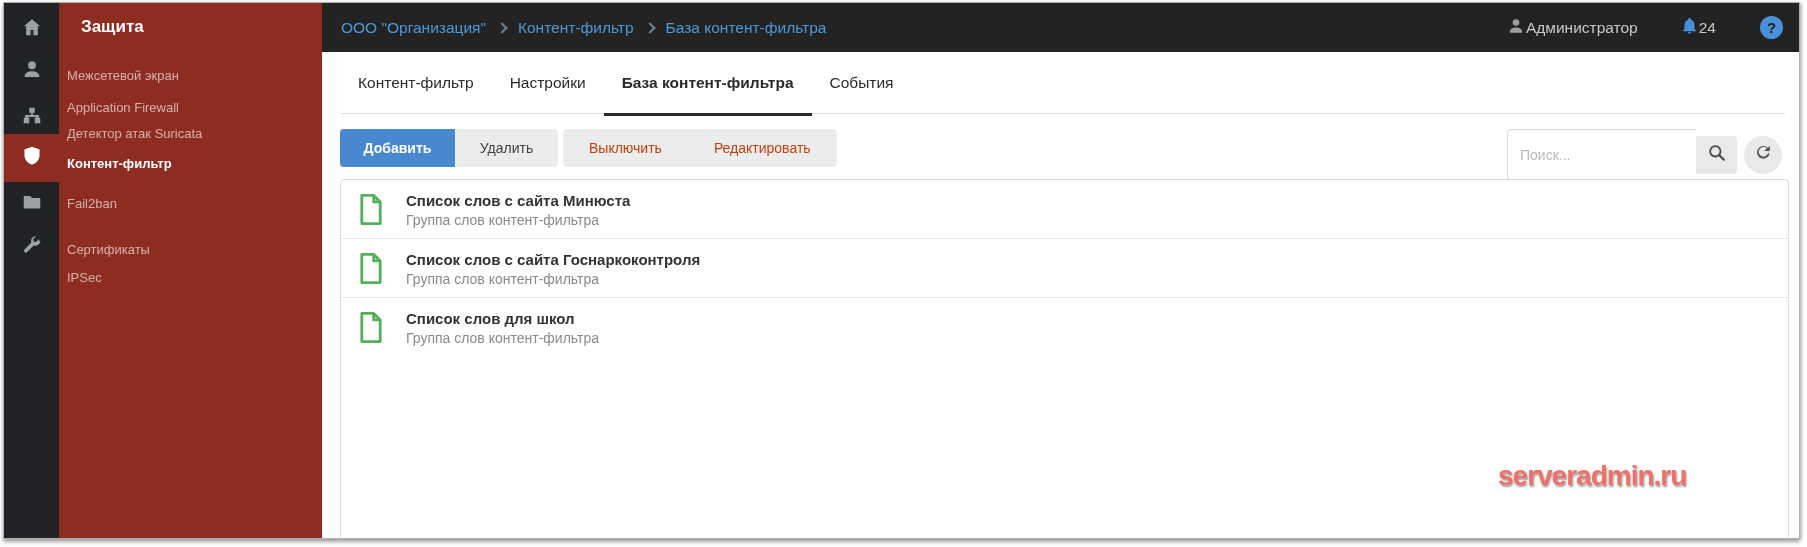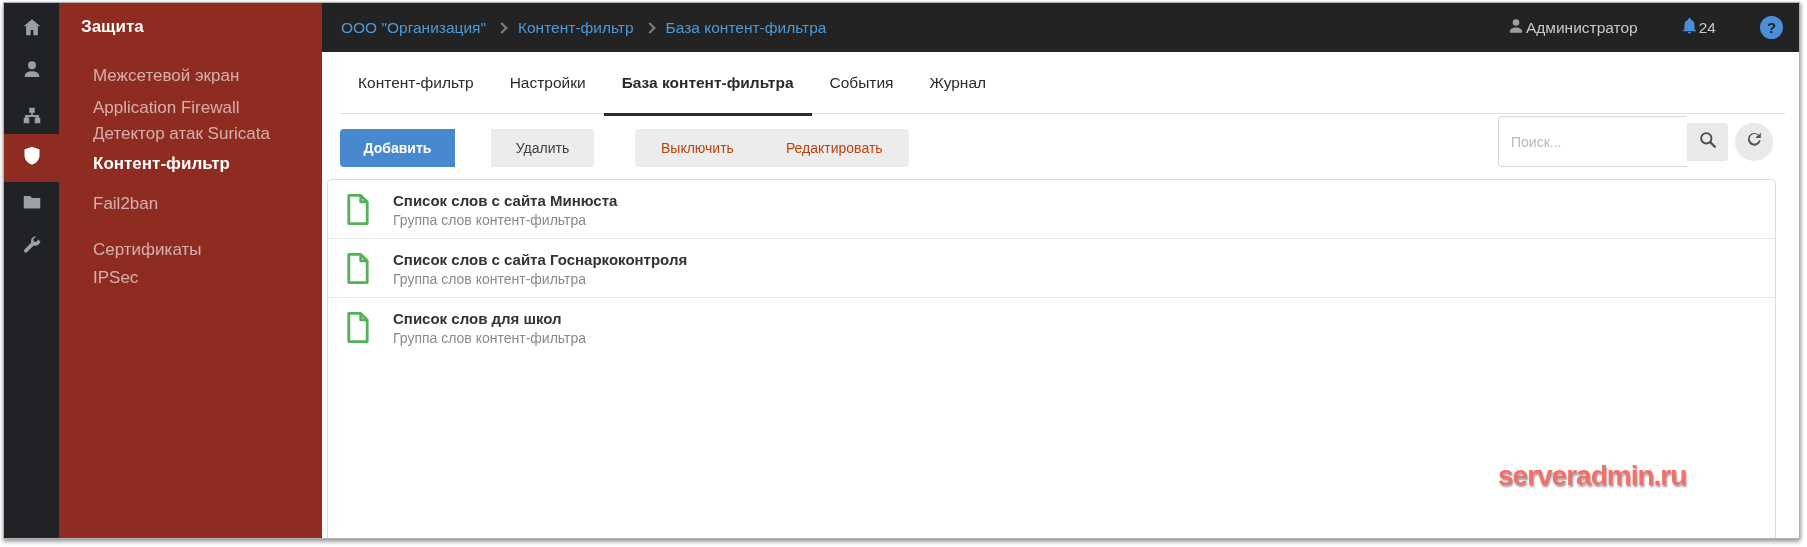--- a/index.html
+++ b/index.html
@@ -12,21 +12,21 @@
   
   .iconbar { position:absolute; left:0; top:0; width:55px; height:100%; background:#202225; z-index:3; }
   .iconbar-item { position:absolute; left:0; width:55px; height:46px; display:flex; align-items:center; justify-content:center; cursor:pointer; }
   .iconbar-item svg { width:22px; height:22px; fill:#9aa0a6; }
   .iconbar-item.active { background:#8e2c21; }
   .iconbar-item.active svg { fill:#ffffff; }
 
   
   .sidebar { position:absolute; left:55px; top:0; width:263px; height:100%; background:#8e2c21; z-index:2; }
   .sidebar-title { position:absolute; left:22px; top:14px; font-size:17px; font-weight:bold; color:#ffffff; }
-  .sidebar-item { position:absolute; left:34px; height:22px; line-height:22px; font-size:17px;
+  .sidebar-item { position:absolute; left:8px; height:22px; line-height:22px; font-size:13px;
                   color:rgba(255,255,255,.62); cursor:pointer; white-space:nowrap; }
   .sidebar-item.active { color:#ffffff; font-weight:bold; }
 
   
   .topbar { position:absolute; left:318px; top:0; right:0; height:49px; background:#232323;
             display:flex; align-items:center; padding:0 16px 0 19px; z-index:1; }
   .breadcrumb { display:flex; align-items:center; gap:12px; font-size:15.5px; color:#4a9ada; }
   .breadcrumb .crumb { cursor:pointer; }
   .chev { width:8px; height:8px; border-right:2.5px solid #73808d; border-top:2.5px solid #73808d;
           transform:rotate(45deg); display:inline-block; margin-top:1px; }
@@ -41,36 +41,36 @@
 
   
   .content { position:absolute; left:318px; top:49px; right:0; bottom:0; background:#ffffff; }
 
   .tabs { position:absolute; left:18px; right:14px; top:0; height:62px; border-bottom:1px solid #e0e0e0;
           display:flex; align-items:center; }
   .tab { height:62px; line-height:62px; padding:0 18px; font-size:15.5px; color:#2b2b2b; cursor:pointer; position:relative; white-space:nowrap; }
   .tab.active { font-weight:bold; }
   .tab.active::after { content:""; position:absolute; left:0; right:0; bottom:-2px; height:3px; background:#2b2b2b; }
 
-  .toolbar { position:absolute; left:18px; right:26px; top:77px; height:38px; display:flex; align-items:flex-end;gap:36px; }
+  .toolbar { position:absolute; left:18px; right:17px; top:77px; height:38px; display:flex; align-items:flex-start; }
   .btn { height:38px; display:flex; align-items:center; justify-content:center; font-size:14px; cursor:pointer; }
   .btn-add { width:115px; background:#4788ce; color:#ffffff; font-weight:bold; border-radius:4px 0 0 4px; }
   .btn-del { width:103px; background:#ececec; color:#404040; border-radius:0 4px 4px 0; }
   .btn-group2 { margin-left:5px; display:flex; background:#ececec; border-radius:4px; }
   .btn-dis { padding:0 26px; color:#c2410c; }
   .search-wrap { margin-left:auto; display:flex; align-items:center; }
   .search-input { width:189px; height:51px; border:1px solid #d9d9d9; border-right:none; border-radius:4px 0 0 4px;
                   padding:0 12px; font-size:14px; color:#555; outline:none; font-family:inherit; }
   .search-input::placeholder { color:#b9b9b9; }
   .search-btn { width:41px; height:38px; background:#e9e9e9; border-radius:0 4px 4px 0;
                 display:flex; align-items:center; justify-content:center; cursor:pointer; }
   .refresh-btn { width:38px; height:38px; margin-left:7px; border-radius:50%; background:#e9e9e9;
                  display:flex; align-items:center; justify-content:center; cursor:pointer; }
 
-  .card { position:absolute; left:5px; top:127px; width:1449px; bottom:-2px;
+  .card { position:absolute; left:18px; top:127px; width:1449px; bottom:-2px;
           background:#fff; border:1px solid #dcdcdc; border-radius:4px 4px 0 0; }
   .row { position:relative; height:59px; border-bottom:1px solid #e8e8e8; cursor:pointer; }
   .row:last-child { border-bottom:none; }
   .row .ficon { position:absolute; left:17px; top:13px; }
   .row-title { position:absolute; left:65px; top:12px; font-size:15px; font-weight:bold; color:#333; }
   .row-sub { position:absolute; left:65px; top:32px; font-size:14px; color:#8a8a8a; }
 
   .watermark { position:absolute; left:1176px; top:408px; font-size:28px; font-weight:bold;
                color:#f3706a; letter-spacing:-1px; text-shadow:1px 2px 2px rgba(90,90,90,.6); }
 </style>
@@ -151,21 +151,20 @@
       </div>
     </div>
 
     <div class="content">
 
       <div class="tabs">
         <div class="tab">Контент-фильтр</div>
         <div class="tab">Настройки</div>
         <div class="tab active">База контент-фильтра</div>
         <div class="tab">События</div>
-        <div class="tab">Журнал</div>
       </div>
 
       <div class="toolbar">
         <div class="btn btn-add">Добавить</div>
         <div class="btn btn-del">Удалить</div>
         <div class="btn-group2">
           <div class="btn btn-dis">Выключить</div>
           <div class="btn btn-dis">Редактировать</div>
         </div>
         <div class="search-wrap">

